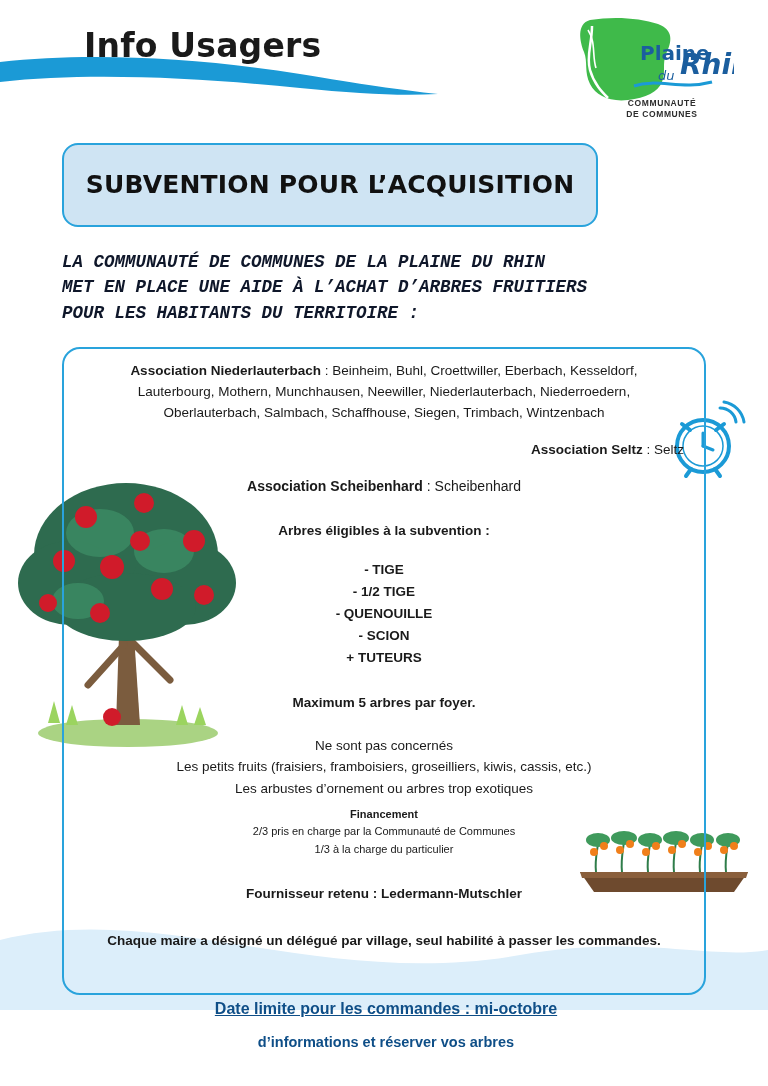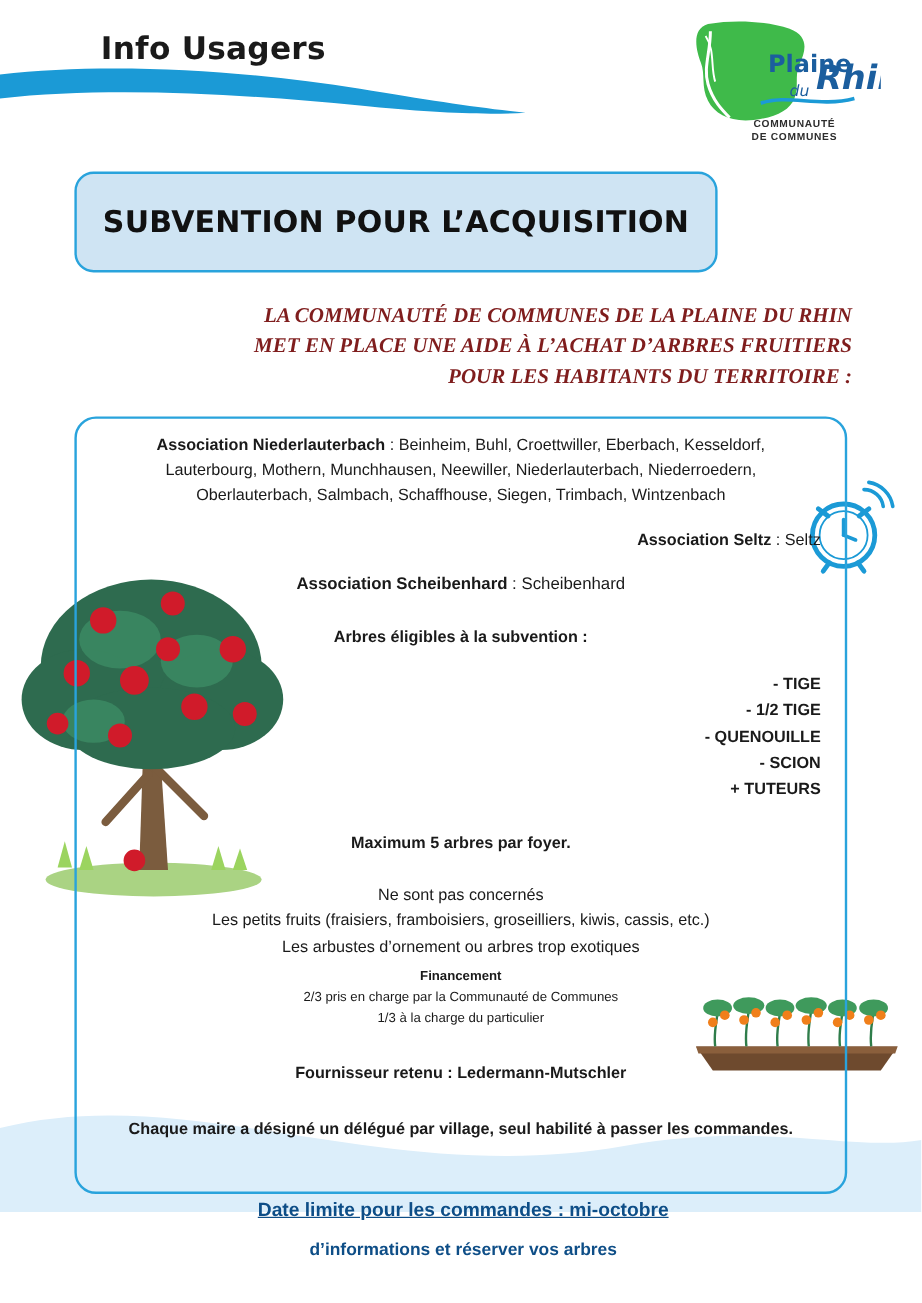--- a/index.html
+++ b/index.html
@@ -27,21 +27,21 @@
   .header {
     position: absolute;
     top: 0; left: 0;
     width: 768px;
     height: 130px;
   }
   .header-title {
     position: absolute;
     left: 84px;
     top: 26px;
-    font-size: 26px;
+    font-size: 33px;
     font-weight: bold;
     letter-spacing: 0.2px;
     color: #1a1a1a;
     font-family: "DejaVu Sans", sans-serif;
   }
   .header-swoosh {
     position: absolute;
     left: 0;
     top: 56px;
     width: 440px;
@@ -93,27 +93,27 @@
     letter-spacing: 0.2px;
     font-family: "DejaVu Sans", sans-serif;
   }
 
   
   .intro {
     position: absolute;
     left: 62px;
     top: 250px;
     width: 648px;
-    text-align: right;
+    text-align: left;
     font-style: italic;
     font-weight: bold;
     font-size: 17.5px;
     line-height: 1.45;
-    color: #7f1d1d;
-    font-family: Liberation Serif, serif;
+    color: #0f172a;
+    font-family: Liberation Mono, monospace;
   }
 
   
   .body-box {
     position: absolute;
     left: 62px;
     top: 347px;
     width: 644px;
     height: 648px;
     border: 2px solid #29a3dc;
@@ -157,21 +157,20 @@
   .eligible-title {
     margin-top: 24px;
     font-weight: bold;
     font-size: 13.5px;
   }
   .eligible-list {
     margin-top: 18px;
     font-weight: bold;
     font-size: 13.5px;
     line-height: 1.62;
-    text-align: right;
   }
   .maximum {
     margin-top: 24px;
     font-weight: bold;
     font-size: 13.5px;
   }
   .exclusions {
     margin-top: 22px;
     font-size: 13.5px;
     line-height: 1.6;

